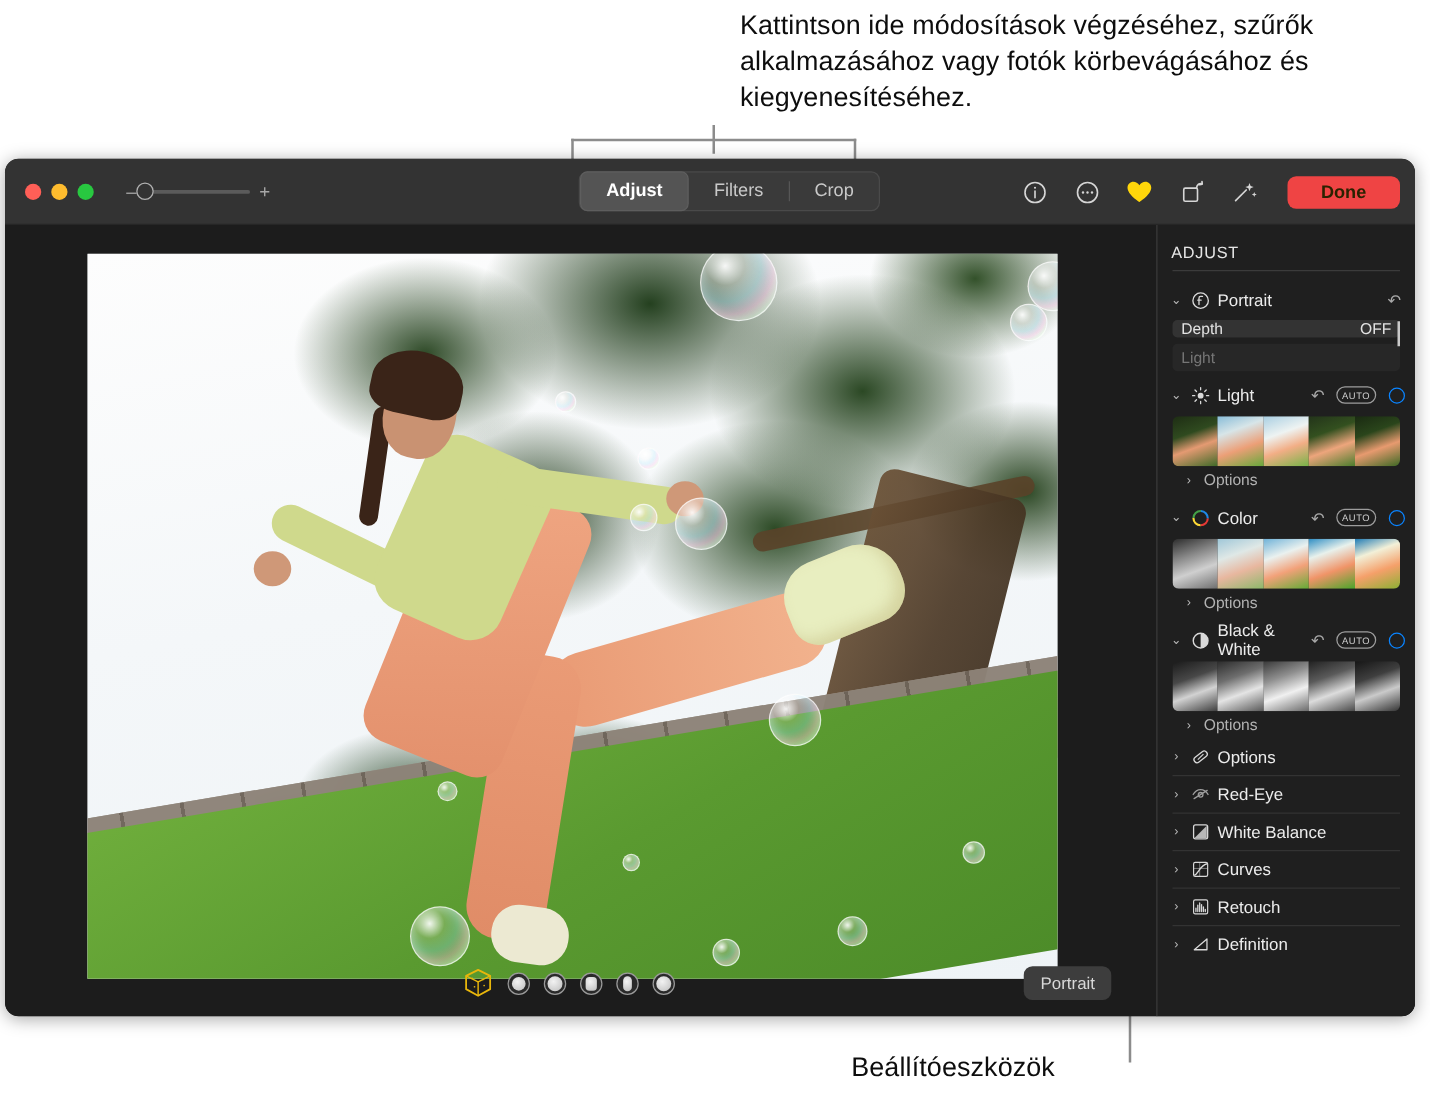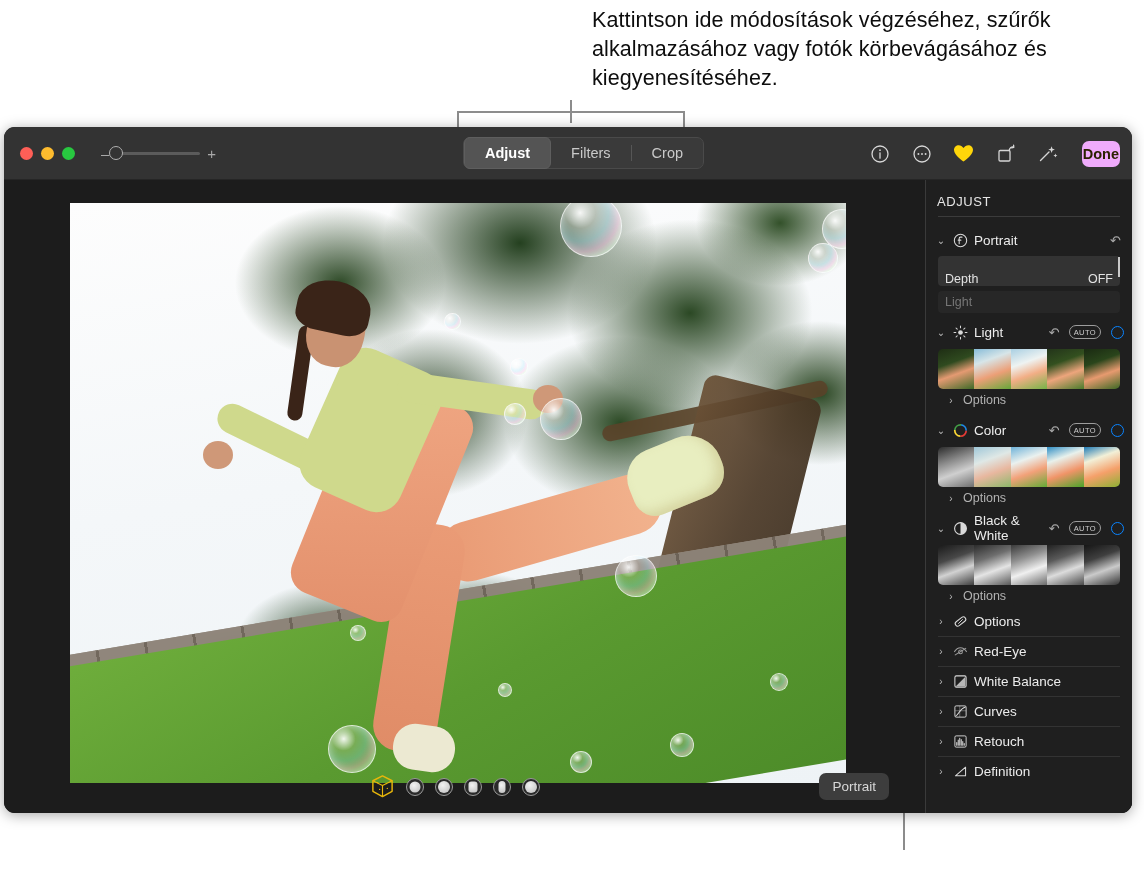--- a/index.html
+++ b/index.html
@@ -100,23 +100,23 @@
   
   #toolbar-right {
     position: absolute; right: 12px; top: 0; height: 53px;
     display: flex; align-items: center; gap: 18px;
   }
   .tb-icon {
     width: 24px; height: 24px; display: flex;
     align-items: center; justify-content: center; color: #d6d6d6;
   }
   #done-button {
-    background: #f0abfc; color: #2b2200;
+    background: #ef4444; color: #2b2200;
     font-size: 14.5px; font-weight: bold;
-    border-radius: 7px; padding: 5px 1px;
+    border-radius: 7px; padding: 5px 27px;
     margin-left: 4px;
   }
 
   
   #content { position: relative; height: 633px; background: #1c1c1c; }
 
   #photo-stage {
     position: absolute; left: 0; top: 0; width: 917px; height: 582px;
   }
   #photo {
@@ -349,21 +349,21 @@
     padding: 4px 0 4px 20px; color: #b2b2b2; font-size: 12.5px;
   }
   .sep-row { height: 1px; background: #333333; margin: 0 12px; }
   .collapsed-row {
     display: flex; align-items: center; height: 29px;
     padding: 0 8px 0 10px; gap: 6px;
   }
 
   
   .depth-field {
-    margin: 3px 12px 0 12px; height: 30px; border-radius: 4px;
+    margin: 3px 12px 0 12px; height: 14px; border-radius: 4px;
     background: #333333; display: flex; align-items: flex-end;
     padding: 0 7px; position: relative;
   }
   .depth-field .k { color: #e3e3e3; font-size: 12.5px; flex: 1; }
   .depth-field .v { color: #e3e3e3; font-size: 12.5px; }
   .depth-caret {
     position: absolute; right: 0; top: 1px; width: 2px; height: 20px;
     background: #c9c9c9;
   }
   .light-field {
@@ -384,20 +384,21 @@
 <body>
 
 <div id="root">
 
   <div class="callout-text" id="callout-top-text">Kattintson ide módosítások végzéséhez, szűrők alkalmazásához vagy fotók körbevágásához és kiegyenesítéséhez.</div>
   <div class="callout-line" id="cl-top-stem"></div>
   <div class="callout-line" id="cl-top-span"></div>
   <div class="callout-line" id="cl-top-left"></div>
   <div class="callout-line" id="cl-top-right"></div>
 
+  <div class="callout-text" id="callout-bottom-text">Beállítóeszközök</div>
   <div class="callout-line" id="cl-bot-span"></div>
   <div class="callout-line" id="cl-bot-top"></div>
   <div class="callout-line" id="cl-bot-bottom"></div>
   <div class="callout-line" id="cl-bot-stem"></div>
 
   <div id="app-window">
 
     <div id="toolbar">
 
       <div id="traffic-lights">

